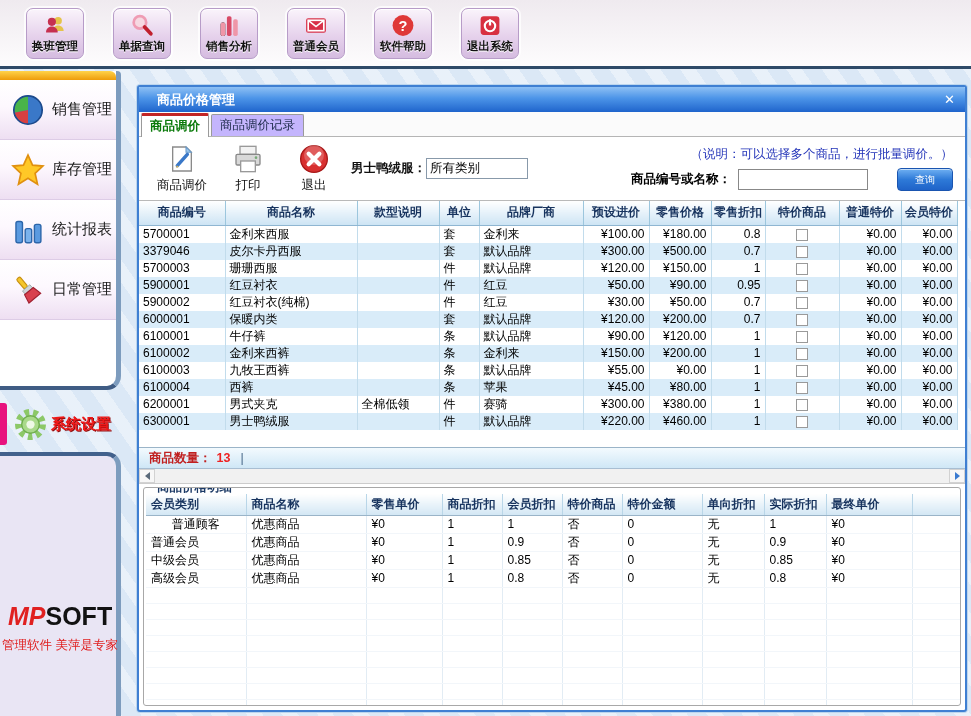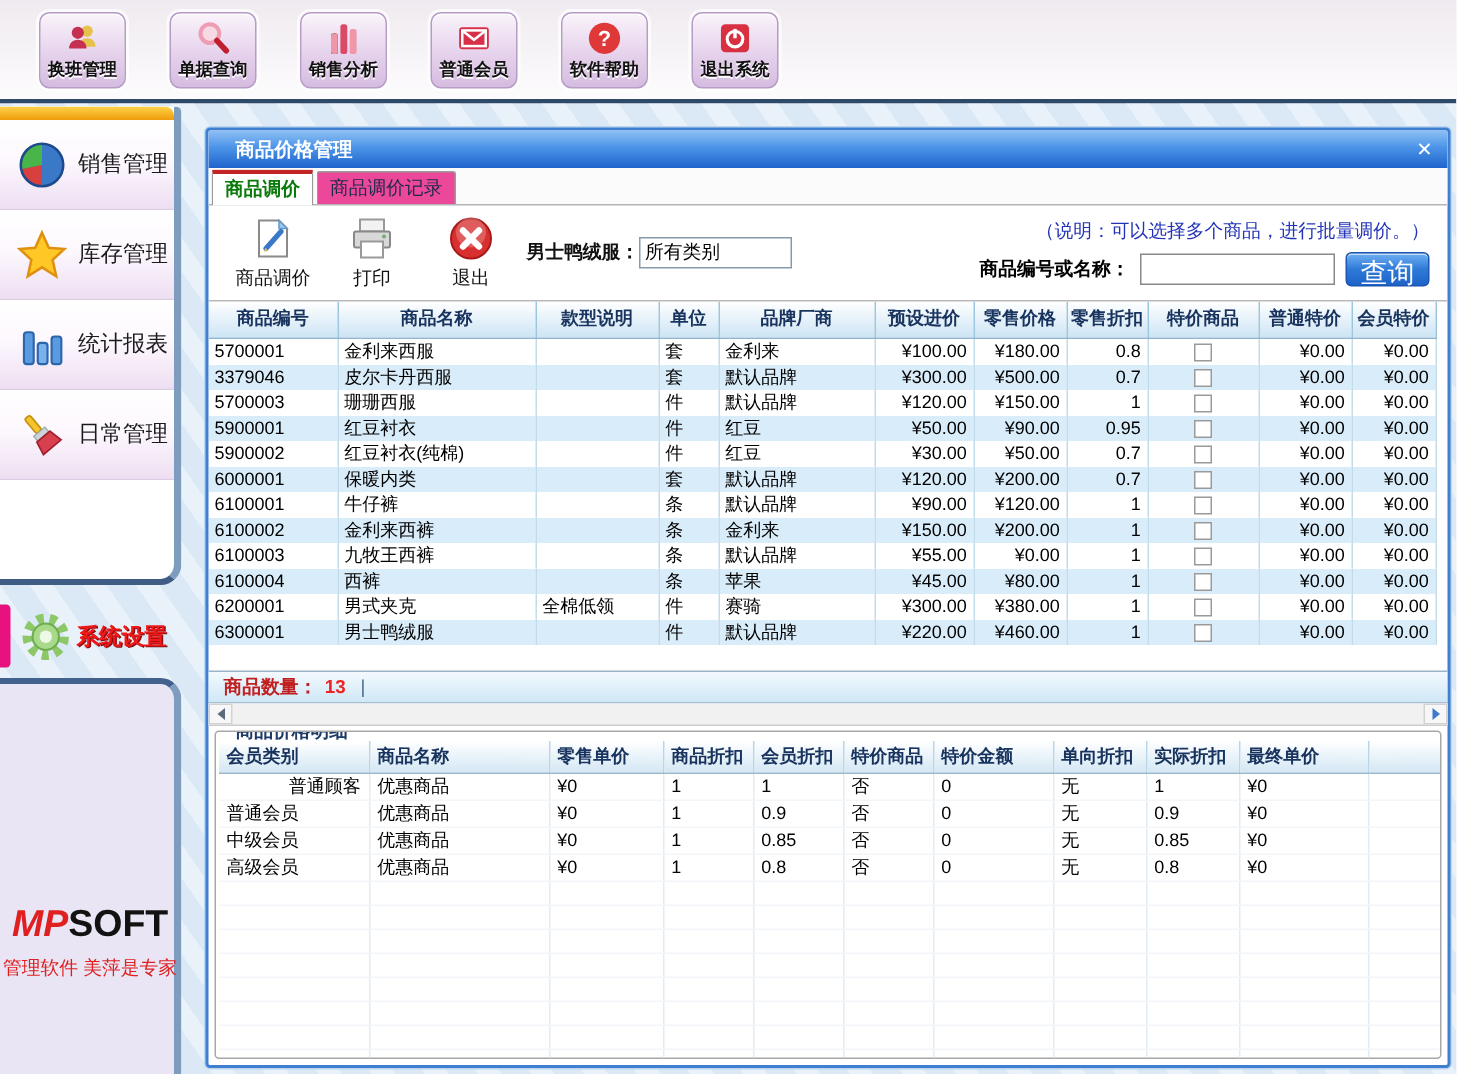--- a/index.html
+++ b/index.html
@@ -43,36 +43,36 @@
 
   
   .window{position:absolute;left:137px;top:16px;width:830px;height:627px;background:#fff;
     border:2px solid #3f7fd2;border-radius:3px;box-shadow:0 0 0 1px #bcd6ee;
     display:flex;flex-direction:column;overflow:hidden;}
   .titlebar{flex:0 0 25px;background:linear-gradient(#8ec0f4,#4c94e8 45%,#1f64cc);
     display:flex;align-items:center;padding:0 10px 0 18px;color:#fff;font-weight:bold;font-size:13px;}
   .close{margin-left:auto;color:#fff;font-size:13px;font-weight:bold;cursor:pointer;line-height:1;}
   .tabbar{flex:0 0 21px;background:#fbfbfb;display:flex;align-items:flex-end;padding-left:2px;border-bottom:1px solid #b5b5b5;}
   .tab{font-size:12.5px;padding:2px 8px;border:1px solid #9a9a9a;border-bottom:none;margin-right:2px;
-    background:#ec4899;color:#1c2a4a;border-radius:2px 2px 0 0;cursor:pointer;}
+    background:#c4b5fd;color:#1c2a4a;border-radius:2px 2px 0 0;cursor:pointer;}
   .tab.active{background:#fff;color:#0a7a0a;font-weight:bold;border-top:3px solid #c22525;position:relative;top:1px;}
   .toolbar{flex:0 0 64px;border-bottom:1px solid #b9b9b9;display:flex;align-items:center;padding:0 10px;}
   .bigbtn{width:66px;display:flex;flex-direction:column;align-items:center;gap:2px;font-size:12.5px;color:#111;cursor:pointer;}
   .bigbtn svg{width:34px;height:32px;}
   .fieldrow{display:flex;align-items:center;margin-left:4px;}
   .fieldrow .flab{font-size:12.5px;font-weight:bold;color:#111;}
   .cat-input{width:102px;height:21px;border:1px solid #8899aa;font-size:12.5px;padding:1px 3px;}
   .right-col{margin-left:auto;display:flex;flex-direction:column;align-items:flex-end;gap:5px;padding-right:2px;}
   .note{color:#2233b8;font-size:12.5px;}
   .search-row{display:flex;align-items:center;gap:7px;}
   .search-row .flab{font-size:12.5px;font-weight:bold;}
   .search-input{width:130px;height:21px;border:1px solid #888;}
   .query-btn{width:56px;height:23px;background:linear-gradient(#6fb0f2,#2e7ad8 50%,#1f63c8);
-    color:#fff;border:1px solid #1a55b0;border-radius:4px;font-size:18px;cursor:pointer;
-    box-shadow:inset 0 1px 0 rgba(255,255,255,.6);}
+    color:#fff;border:1px solid #1a55b0;border-radius:4px;font-size:10px;cursor:pointer;
+    box-shadow:inset 0 1px 0 rgba(255,255,255,.6);margin-left:22px;}
 
   
   .table-wrap{flex:0 0 247px;overflow:hidden;border-bottom:1px solid #9ab4c8;}
   table{border-collapse:collapse;table-layout:fixed;font-size:12px;}
   .products th{height:24px;background:linear-gradient(#ffffff,#cde4f4);color:#17335e;font-weight:bold;
     border-right:1px solid #9cc6dd;border-bottom:1px solid #8fb6d2;padding:0 2px;overflow:hidden;white-space:nowrap;}
   .products td{height:17px;padding:0 4px;border-right:1px solid #c2dcec;overflow:hidden;white-space:nowrap;color:#000;}
   .products tbody tr:nth-child(even){background:#d9ecf9;}
   .products tr.sel{outline:1px solid #000;outline-offset:-1px;}
   .cb{display:inline-block;width:12px;height:12px;border:1px solid #9a9a9a;background:#fff;vertical-align:middle;}
@@ -496,21 +496,21 @@
                   <th style="text-align: left;">特价商品</th>
                   <th style="text-align: left;">特价金额</th>
                   <th style="text-align: left;">单向折扣</th>
                   <th style="text-align: left;">实际折扣</th>
                   <th style="text-align: left;">最终单价</th>
                   <th style="text-align: left;"></th>
                 </tr>
               </thead>
               <tbody>
                 <tr>
-                  <td style="text-align: right;">普通顾客</td>
+                  <td style="text-align: center;">普通顾客</td>
                   <td style="text-align: left;">优惠商品</td>
                   <td style="text-align: left;">¥0</td>
                   <td style="text-align: left;">1</td>
                   <td style="text-align: left;">1</td>
                   <td style="text-align: left;">否</td>
                   <td style="text-align: left;">0</td>
                   <td style="text-align: left;">无</td>
                   <td style="text-align: left;">1</td>
                   <td style="text-align: left;">¥0</td>
                   <td style="text-align: left;">&nbsp;</td>

